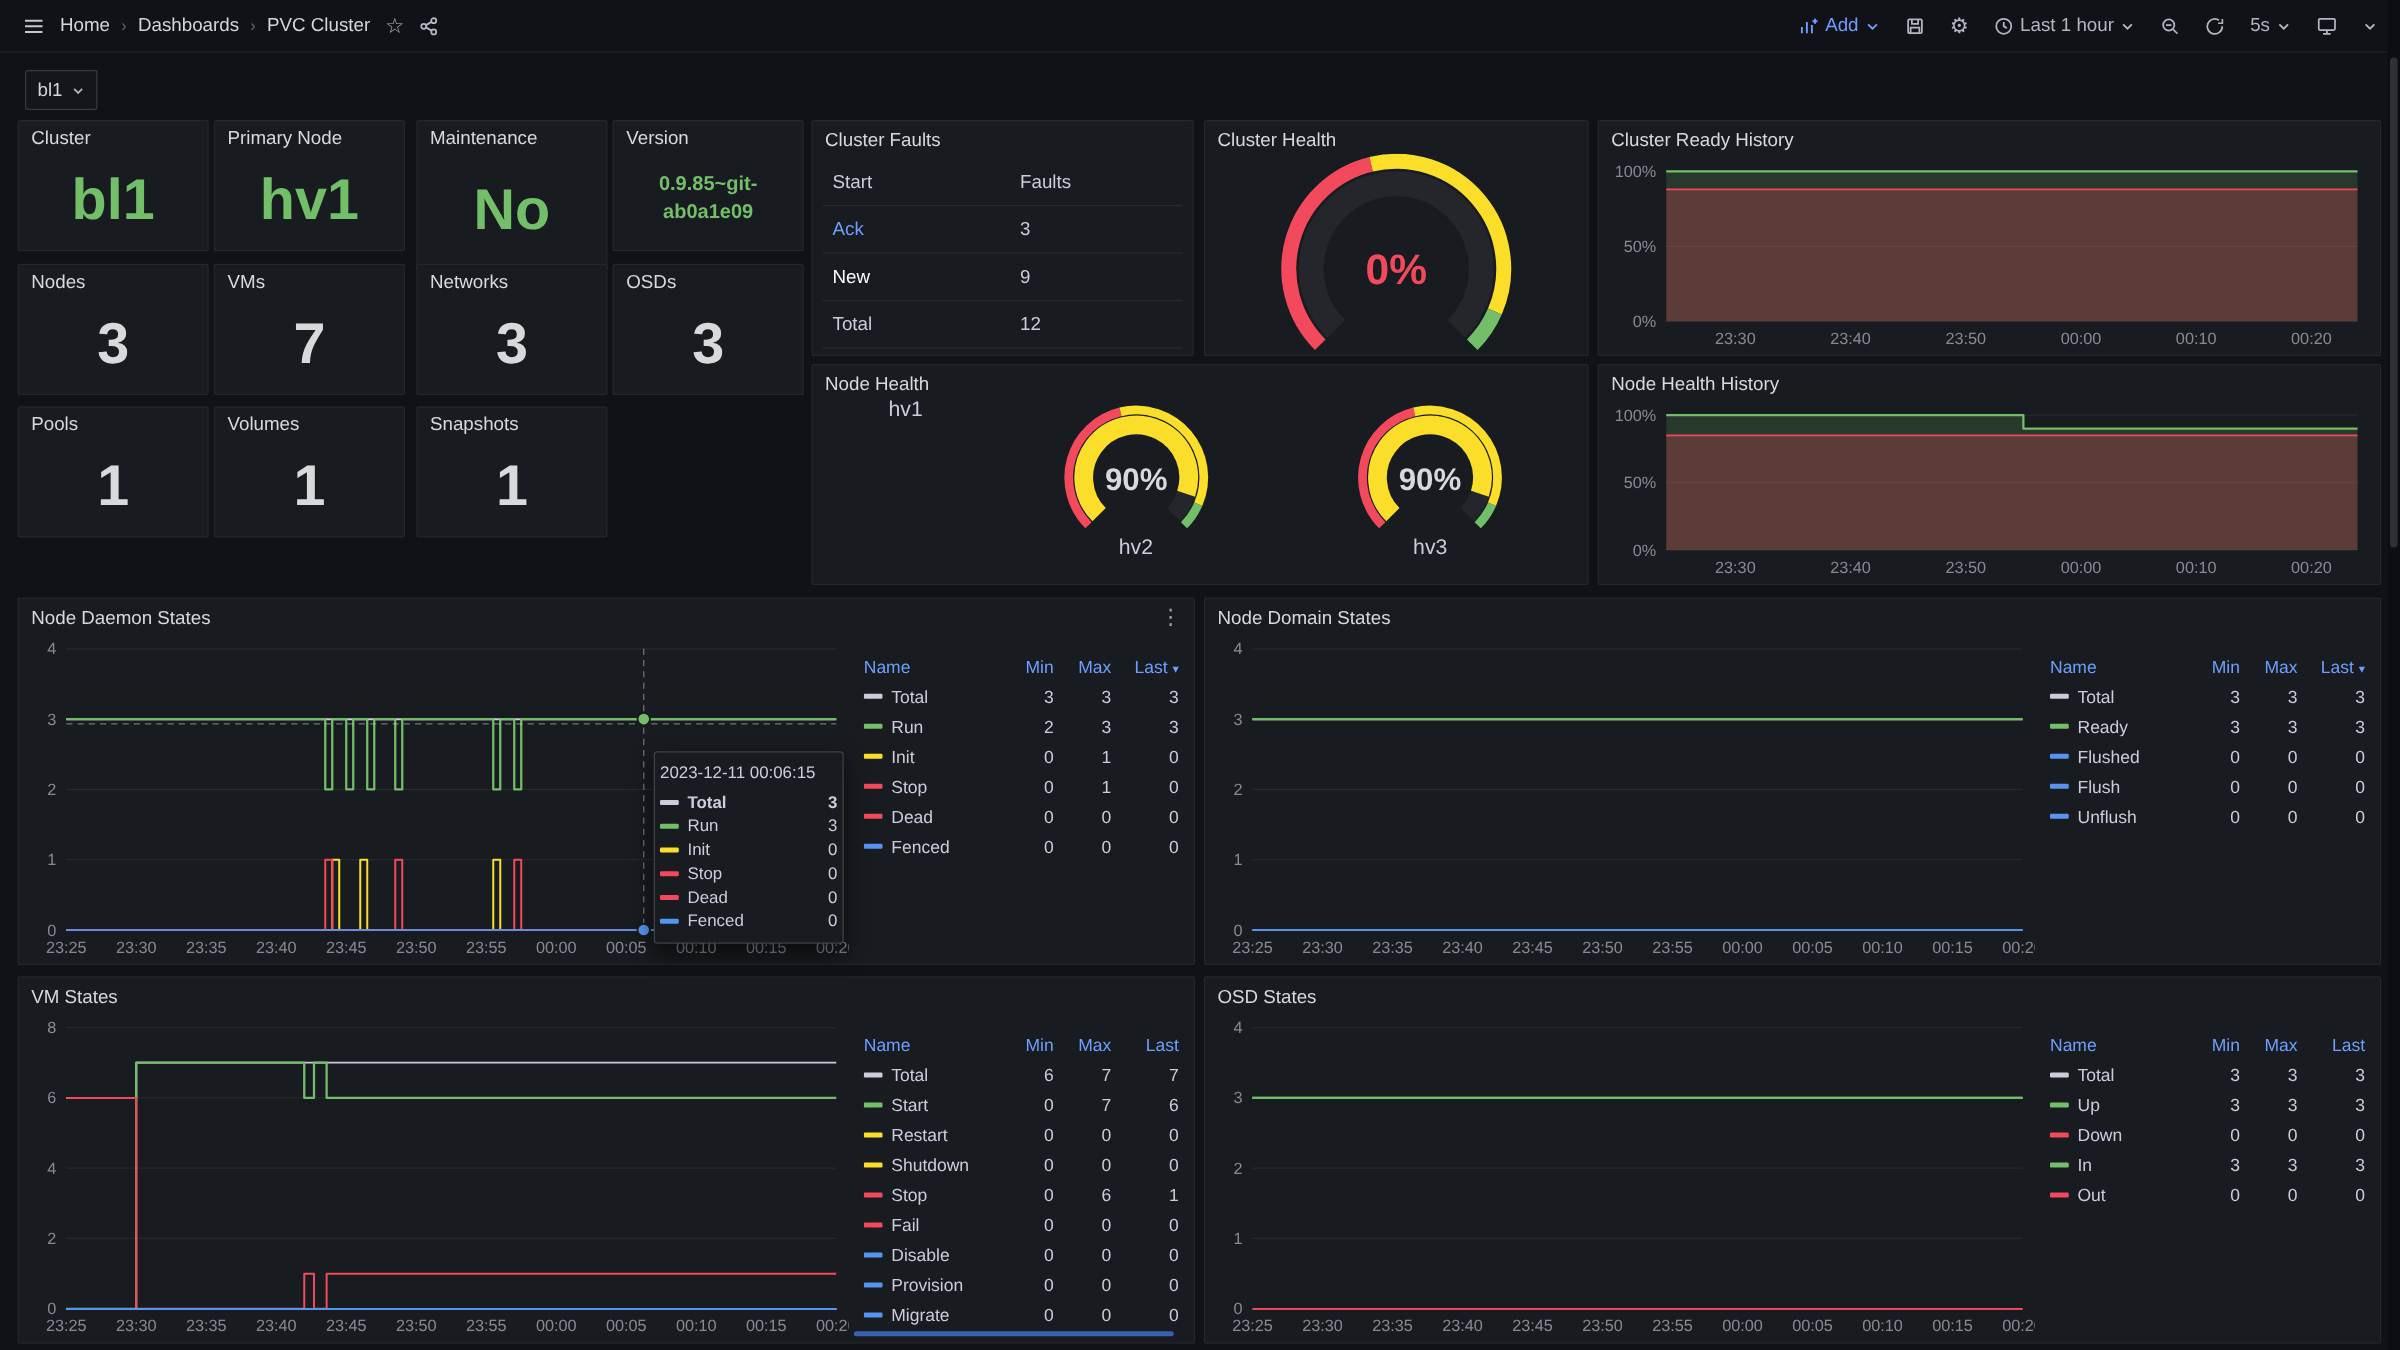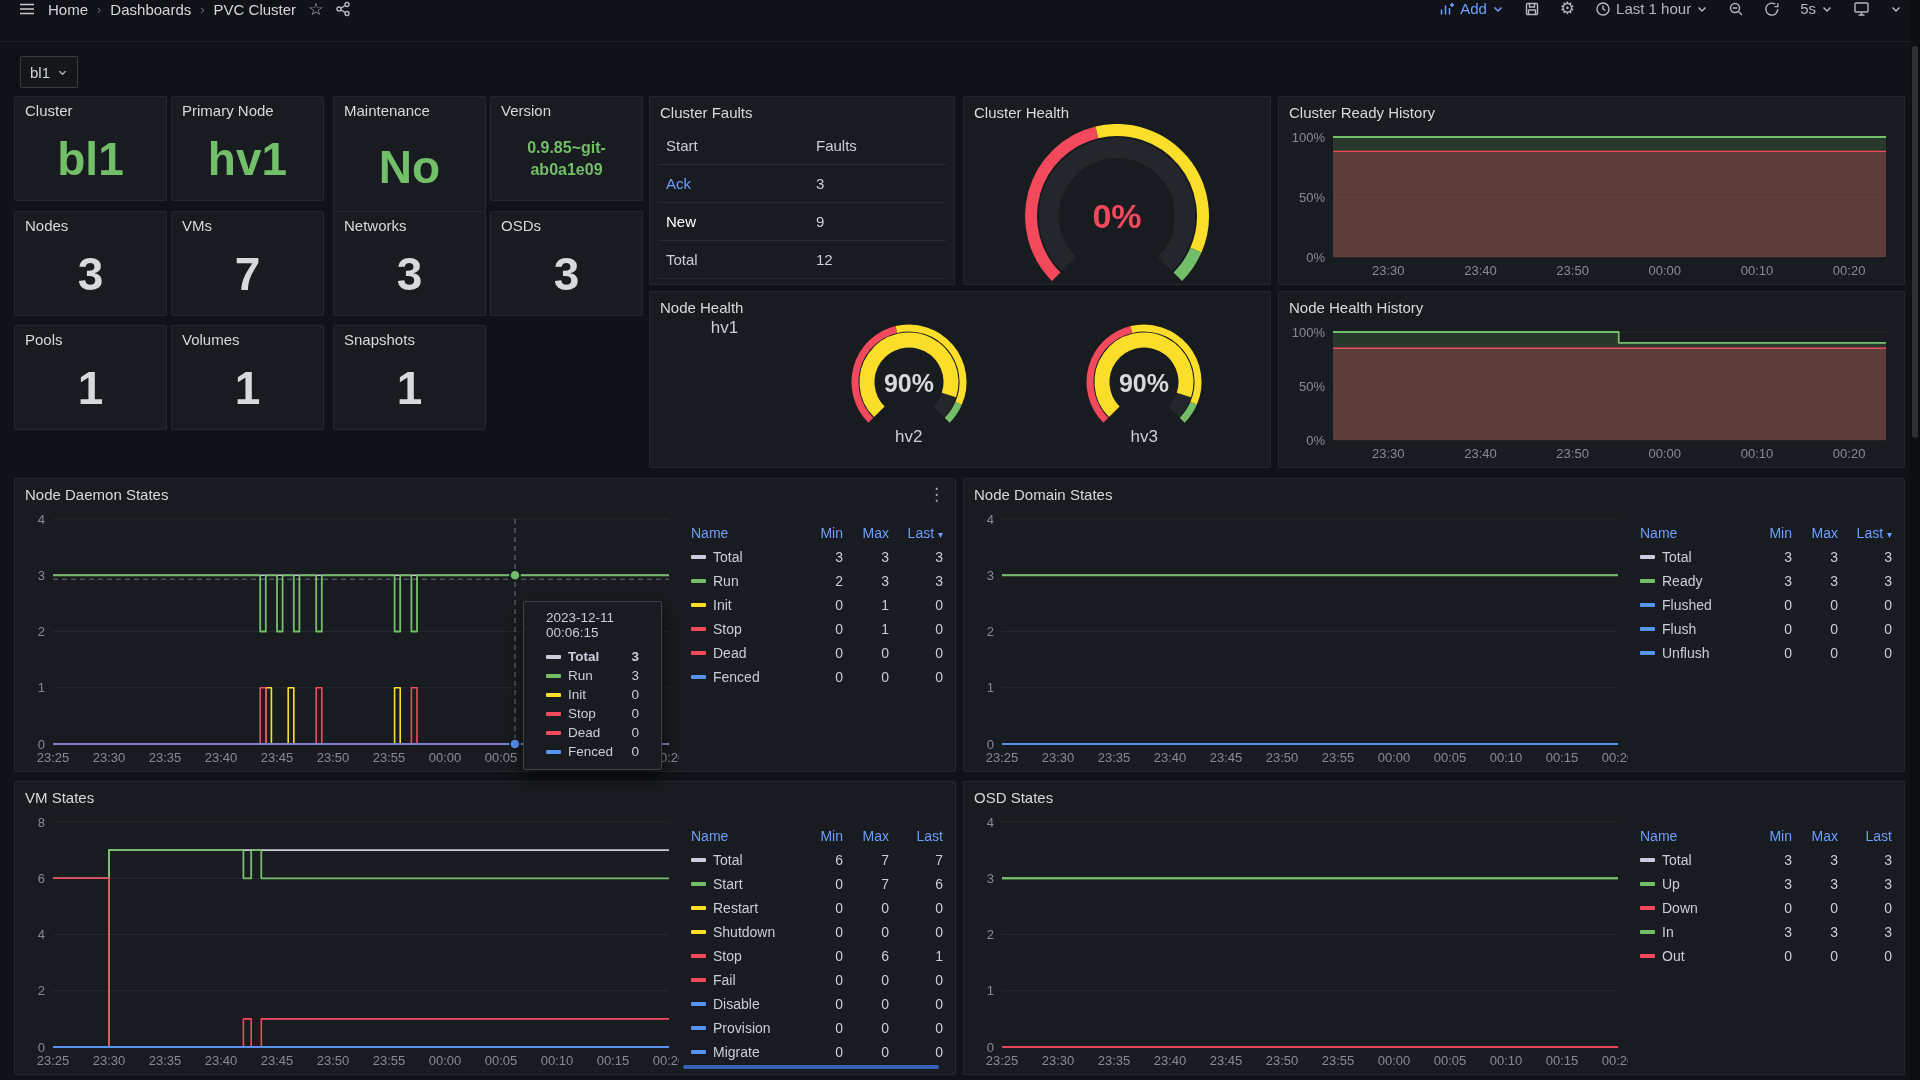--- a/index.html
+++ b/index.html
@@ -1,21 +1,21 @@
 <!DOCTYPE html>
 <html><head>
 <meta charset="utf-8">
 <style>
   *{box-sizing:border-box;margin:0;padding:0}
   html,body{width:1920px;height:1080px;overflow:hidden}
   body{background:#111217;color:#ccccdc;font-family:"Liberation Sans","DejaVu Sans",sans-serif;font-size:15px;position:relative}
   svg{font-family:inherit}
 
   
-  .navbar{position:absolute;top:0;left:0;right:0;height:42px;display:flex;align-items:flex-start;padding:0 18px;gap:14px;background:#111217;border-bottom:1px solid rgba(204,204,220,0.08);z-index:10}
+  .navbar{position:absolute;top:0;left:0;right:0;height:42px;display:flex;align-items:center;padding:0 18px;gap:14px;background:#111217;border-bottom:1px solid rgba(204,204,220,0.08);z-index:10}
   .nav-left{display:flex;align-items:center;gap:12px}
   .nav-right{margin-left:auto;display:flex;align-items:center;gap:20px}
   .icon-btn{color:#b4b6c0;display:flex;align-items:center;gap:5px;cursor:pointer;line-height:1}
   .icon-btn svg{display:block}
   .breadcrumb{display:flex;gap:9px;align-items:center}
   .crumb{color:#d5d6dc;cursor:pointer}
   .crumb-sep{color:rgba(204,204,220,0.45);font-size:13px}
   .add-btn{color:#6e9fff;font-weight:500}
   .uni{font-size:17px}
 
@@ -56,21 +56,21 @@
   
   .legend{width:268px;padding:12px 4px 0 12px;font-size:14px;overflow:hidden;position:relative}
   .lg-row{display:grid;grid-template-columns:1fr 46px 46px 54px;height:24px;align-items:center}
   .lg-head span{color:#6e9fff;font-weight:500}
   .lg-num{text-align:right;color:#ccccdc}
   .lg-name{display:flex;align-items:center;gap:7px;color:#ccccdc;white-space:nowrap;overflow:hidden}
   .swatch{display:inline-block;width:15px;height:4px;border-radius:1px;flex:none}
   .sort-caret{font-size:10px;color:#6e9fff}
 
   
-  .tooltip{position:absolute;width:139px;background:#181b1f;border:1px solid rgba(204,204,220,0.22);border-radius:3px;box-shadow:0 8px 18px rgba(0,0,0,0.55);padding:8px 22px;font-size:13.5px;z-index:6}
+  .tooltip{position:absolute;width:152px;background:#181b1f;border:1px solid rgba(204,204,220,0.22);border-radius:3px;box-shadow:0 8px 18px rgba(0,0,0,0.55);padding:8px 4px;font-size:13.5px;z-index:6}
   .tt-title{color:#ccccdc;margin-bottom:7px}
   .tt-row{display:flex;align-items:center;gap:7px;line-height:19px;color:#ccccdc}
   .tt-val{margin-left:auto}
   .tt-row.bold .tt-name,.tt-row.bold .tt-val{font-weight:700}
 
   
   .legend-scrollbar{position:absolute;right:8px;bottom:2px;width:256px;height:4px;background:#3d6dcc;border-radius:2px;opacity:.85}
   .pg-scroll{position:absolute;right:0;top:0;bottom:0;width:10px;background:#0d0e11;z-index:20}
   .pg-thumb{position:absolute;right:2px;top:46px;width:6px;height:392px;background:rgba(204,204,220,0.18);border-radius:3px}
 </style>

